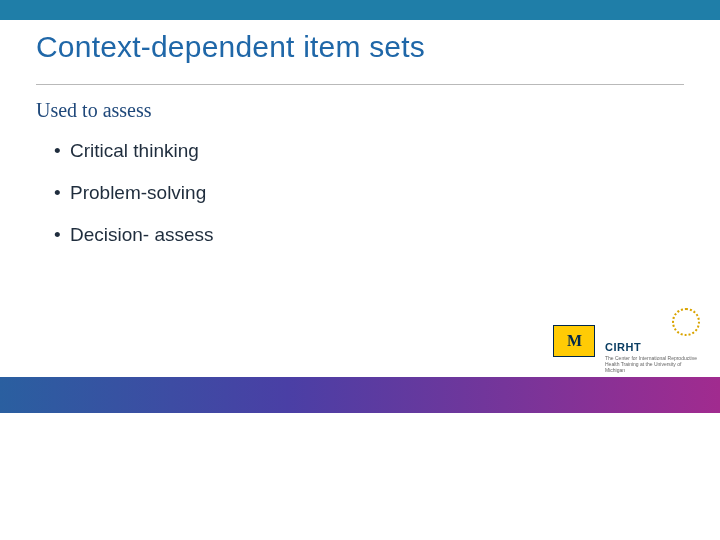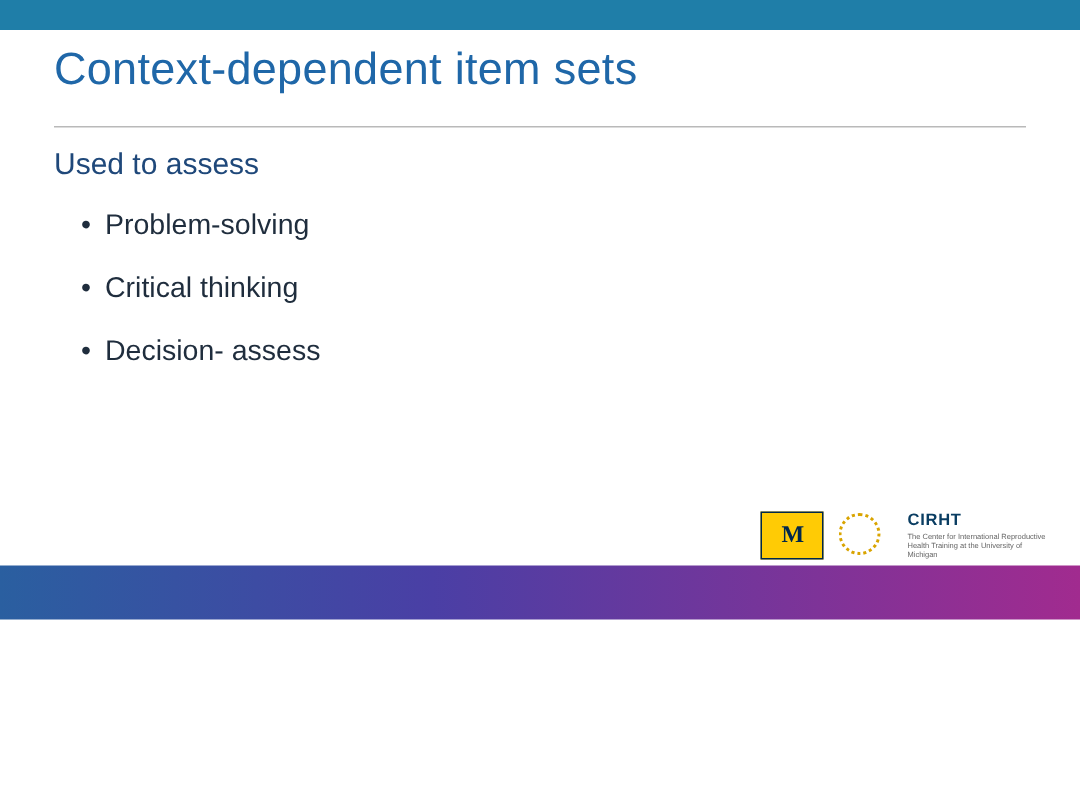--- a/index.html
+++ b/index.html
@@ -42,20 +42,21 @@
   .hr {
     border: none;
     border-top: 1px solid #b9b9b9;
     margin: 0 0 14px 0;
   }
   .subhead {
     font-size: 20px;
     color: #1f487a;
     margin: 6px 0 18px 0;
     font-weight: 400;
+    font-family: Liberation Serif, serif;
   }
   .bullets {
     margin: 0 0 0 18px;
     padding: 0;
   }
   .bullets li {
     list-style: none;
     font-size: 19px;
     color: #1f2d3d;
     margin: 0 0 20px 0;
@@ -102,22 +103,23 @@
     align-items: center;
     justify-content: center;
     font-weight: 900;
     color: #00274c;
     font-size: 16px;
     font-family: Georgia, serif;
     letter-spacing: -1px;
   }
   .cirht {
     display: flex;
-    align-items: flex-start;
-    gap: 18px;
+    align-items: flex-end;
+    gap: 6px;
+    flex-direction: column;
   }
   .cirht-ring {
     width: 28px;
     height: 28px;
     border: 2px dotted #d9a400;
     border-radius: 50%;
     box-sizing: border-box;
   }
   .cirht-text {
     display: flex;
@@ -142,22 +144,22 @@
 <body>
 
 <div class="slide">
   <div class="top-bar"></div>
 
   <div class="content">
     <h1 class="title">Context-dependent item sets</h1>
     <hr class="hr">
     <div class="subhead">Used to assess</div>
     <ul class="bullets">
+      <li>Critical thinking</li>
       <li>Problem-solving</li>
-      <li>Critical thinking</li>
       <li>Decision- assess</li>
     </ul>
   </div>
 
   <div class="footer">
     <div class="logo-wrap">
       <div class="um-badge">
         <span>M</span>
       </div>
       <div class="cirht">

